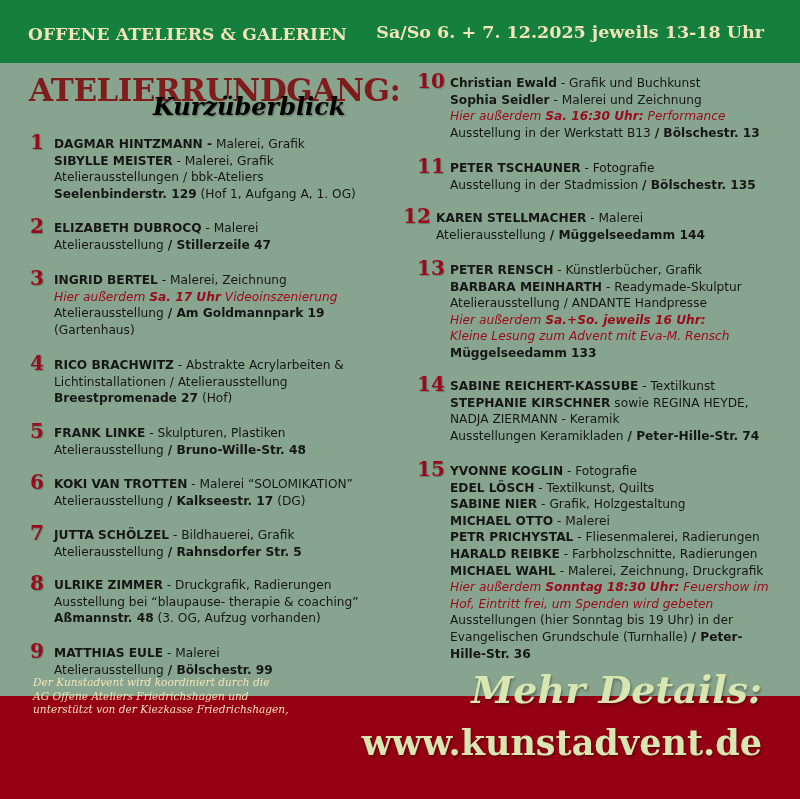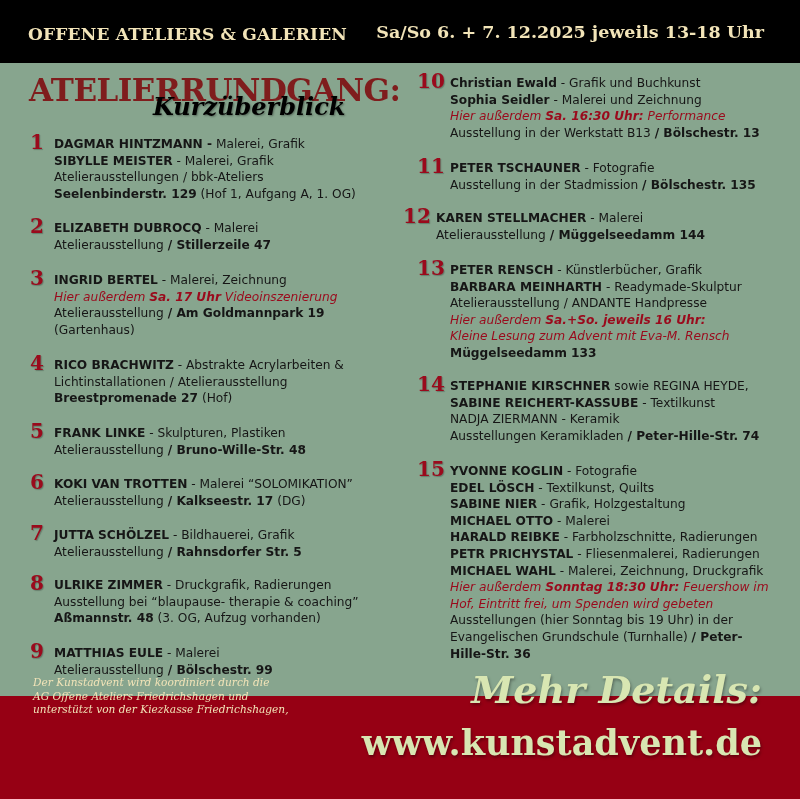--- a/index.html
+++ b/index.html
@@ -1,17 +1,17 @@
 <!DOCTYPE html>
 <html><head>
 <meta charset="utf-8">
 <style>
   html, body { margin: 0; padding: 0; }
   body { width: 800px; height: 799px; position: relative; overflow: hidden; background: #87a58e; font-family: "DejaVu Sans", sans-serif; }
-  .topbar { position: absolute; left: 0; top: 0; width: 800px; height: 63px; background: #000000; text-align: right; }
+  .topbar { position: absolute; left: 0; top: 0; width: 800px; height: 63px; background: #15803d; text-align: right; }
   .topbar .left { position: absolute; left: 28px; top: 24px; font-family: "DejaVu Serif", serif; font-weight: bold; font-size: 17px; color: #f2e4b8; letter-spacing: 0.2px; }
   .topbar .right { position: absolute; right: 36px; top: 22px; font-family: "DejaVu Serif", serif; font-weight: bold; font-size: 17.5px; color: #f2e4b8; }
   .green { position: absolute; left: 0; top: 63px; width: 800px; height: 633px; background: #87a58e; }
   .title { position: absolute; left: 29px; top: 72px; font-family: "DejaVu Serif", serif; font-weight: bold; font-size: 31px; color: #7f1d1d; letter-spacing: -0.5px; }
   .subtitle { position: absolute; left: 153px; top: 92px; font-family: "DejaVu Serif", serif; font-style: italic; font-weight: bold; font-size: 24px; color: #000000; text-shadow: 1px 1px 2px rgba(0,0,0,0.35); }
   .entry { position: absolute; font-size: 12.2px; line-height: 16.6px; color: #161616; }
   .entry .num { position: absolute; left: -24px; top: -2px; font-family: "DejaVu Serif", serif; font-weight: bold; font-size: 20px; color: #9a0a1c; text-shadow: 1px 1px 1px rgba(0,0,0,0.25); }
   .entry .num2 { left: -33px; }
   .entry .line { white-space: nowrap; display: block; }
   .b { font-weight: bold; }
@@ -107,33 +107,33 @@
     <span class="num num2">13</span>
     <span class="line"><span class="b">PETER RENSCH</span><span> - Künstlerbücher, Grafik</span></span>
     <span class="line"><span class="b">BARBARA MEINHARTH</span><span> - Readymade-Skulptur</span></span>
     <span class="line"><span>Atelierausstellung / ANDANTE Handpresse</span></span>
     <span class="line"><span class="hi">Hier außerdem </span><span class="hi b">Sa.+So. jeweils 16 Uhr:</span></span>
     <span class="line"><span class="hi">Kleine Lesung zum Advent mit Eva-M. Rensch</span></span>
     <span class="line"><span class="b">Müggelseedamm 133</span></span>
   </div>
 <div class="entry" style="left:450px; top:378px;">
     <span class="num num2">14</span>
+    <span class="line"><span class="b">SABINE REICHERT-KASSUBE</span><span> - Textilkunst</span></span>
     <span class="line"><span class="b">STEPHANIE KIRSCHNER</span><span> sowie REGINA HEYDE,</span></span>
-    <span class="line"><span class="b">SABINE REICHERT-KASSUBE</span><span> - Textilkunst</span></span>
     <span class="line"><span>NADJA ZIERMANN - Keramik</span></span>
     <span class="line"><span>Ausstellungen Keramikladen </span><span class="b">/ Peter-Hille-Str. 74</span></span>
   </div>
 <div class="entry" style="left:450px; top:463px;">
     <span class="num num2">15</span>
     <span class="line"><span class="b">YVONNE KOGLIN</span><span> - Fotografie</span></span>
     <span class="line"><span class="b">EDEL LÖSCH</span><span> - Textilkunst, Quilts</span></span>
     <span class="line"><span class="b">SABINE NIER</span><span> - Grafik, Holzgestaltung</span></span>
     <span class="line"><span class="b">MICHAEL OTTO</span><span> - Malerei</span></span>
+    <span class="line"><span class="b">PETR PRICHYSTAL</span><span> - Fliesenmalerei, Radierungen</span></span>
     <span class="line"><span class="b">HARALD REIBKE</span><span> - Farbholzschnitte, Radierungen</span></span>
-    <span class="line"><span class="b">PETR PRICHYSTAL</span><span> - Fliesenmalerei, Radierungen</span></span>
     <span class="line"><span class="b">MICHAEL WAHL</span><span> - Malerei, Zeichnung, Druckgrafik</span></span>
     <span class="line"><span class="hi">Hier außerdem </span><span class="hi b">Sonntag 18:30 Uhr:</span><span class="hi"> Feuershow im</span></span>
     <span class="line"><span class="hi">Hof, Eintritt frei, um Spenden wird gebeten</span></span>
     <span class="line"><span>Ausstellungen (hier Sonntag bis 19 Uhr) in der</span></span>
     <span class="line"><span>Evangelischen Grundschule (Turnhalle) </span><span class="b">/ Peter-</span></span>
     <span class="line"><span class="b">Hille-Str. 36</span></span>
   </div>
 
 <div class="footer"></div>
 <div class="footnote">

